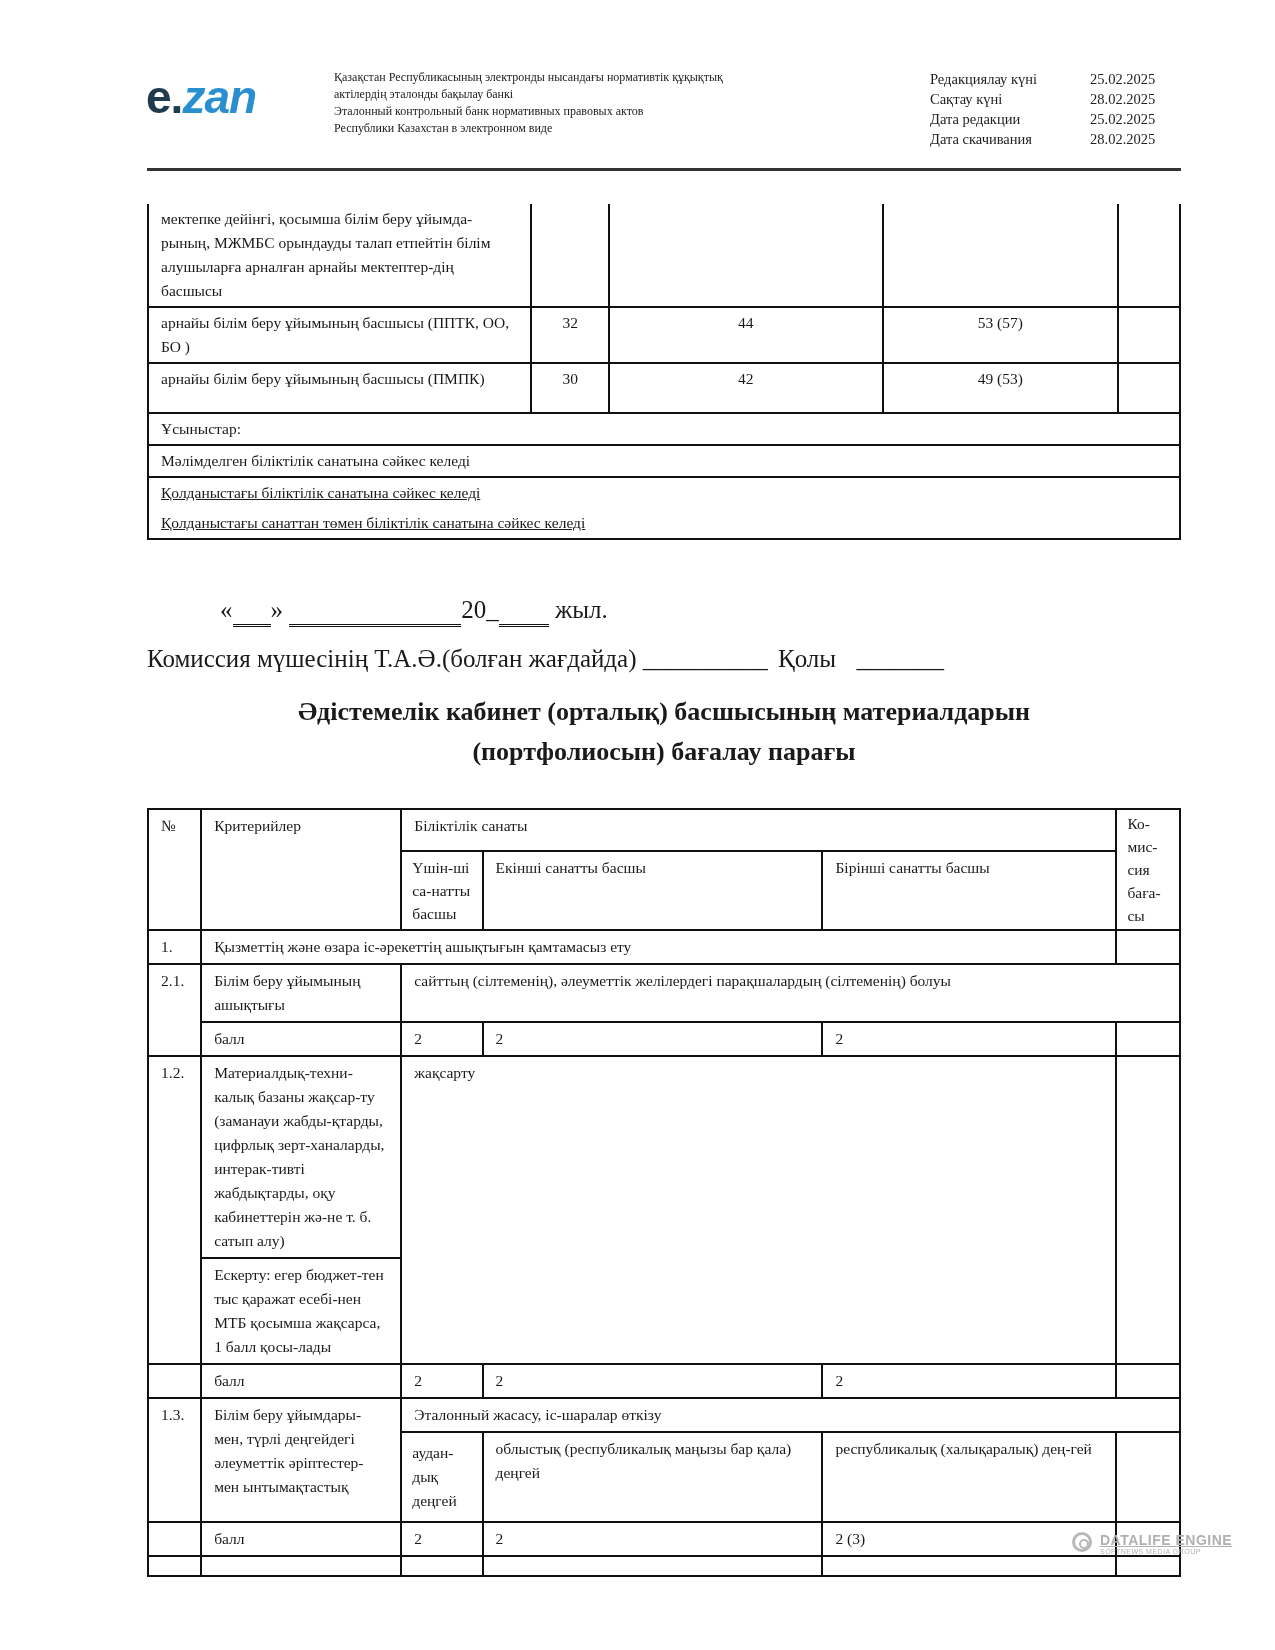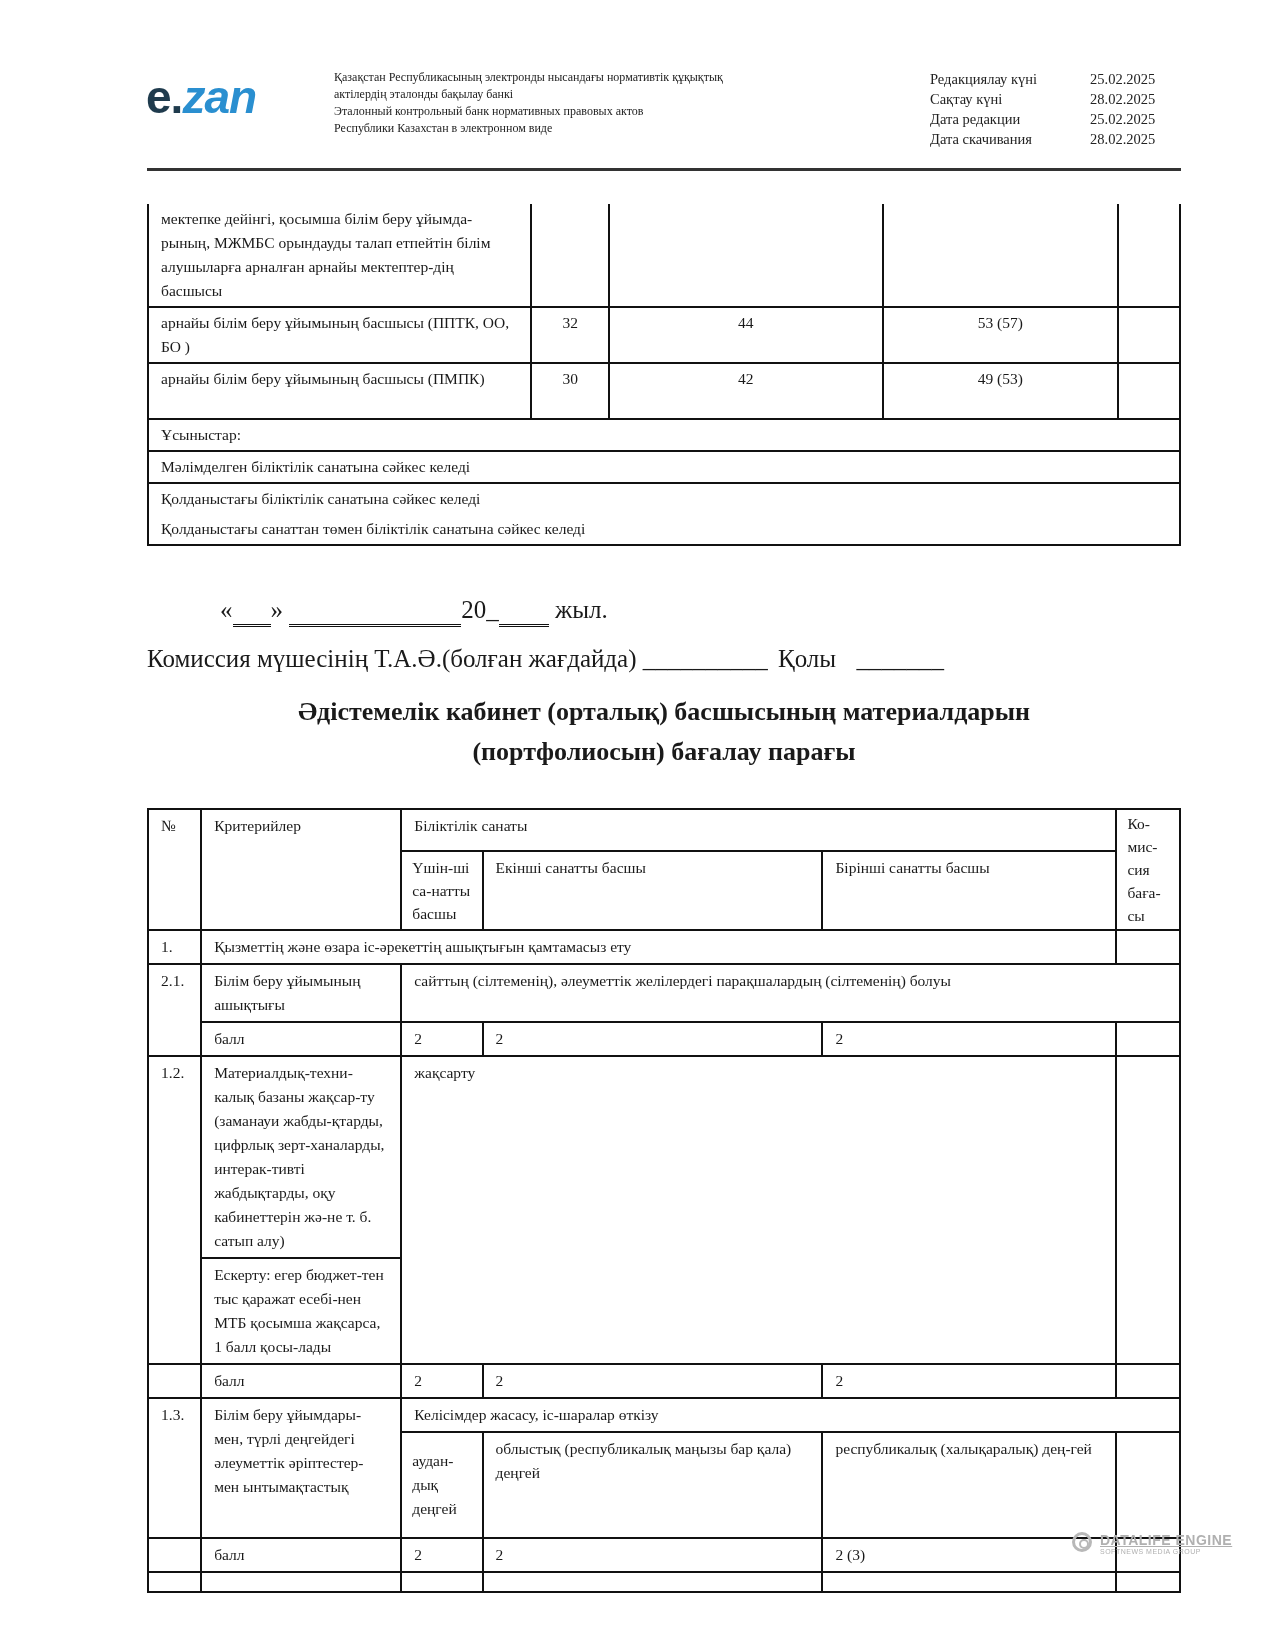--- a/index.html
+++ b/index.html
@@ -20,21 +20,21 @@
 
   
   table { border-collapse:collapse; position:absolute; font-size:15.5px; line-height:24px; }
   td { border:2px solid #111; vertical-align:top; padding:3px 12px; }
   .c { text-align:center; }
 
   
   #t1 { left:147px; top:204px; width:1034px; }
   #t1 .first td { border-top:none; }
   #t1 td.nb { border-bottom:none; }
-  #t1 td.lastrow { border-top:none; }
+  #t1 td.lastrow { border-top:none;text-decoration:underline; }
 
   
   .sig-date { position:absolute; left:220px; top:596px; font-size:25px; }
   .sig-date u { text-decoration:none; border-bottom:3px double #111; display:inline-block; }
   .sig-line { position:absolute; left:147px; top:645px; font-size:25px; }
   .title { position:absolute; left:147px; width:1034px; text-align:center; font-size:26px; font-weight:bold; }
   .t-a { top:697px; } .t-b { top:737px; }
 
   
   #t2 { left:147px; top:808px; width:1034px; }
@@ -95,21 +95,21 @@
     <td class="c"></td>
     <td></td>
   </tr>
   <tr style="height:55px">
     <td>арнайы білім беру ұйымының басшысы (ППТК, ОО, БО )</td>
     <td class="c">32</td>
     <td class="c">44</td>
     <td class="c">53 (57)</td>
     <td></td>
   </tr>
-  <tr style="height:56px">
+  <tr style="height:50px">
     <td>арнайы білім беру ұйымының басшысы (ПМПК)</td>
     <td class="c">30</td>
     <td class="c">42</td>
     <td class="c">49 (53)</td>
     <td></td>
   </tr>
   <tr>
     <td colspan="5">Ұсыныстар:</td>
   </tr>
   <tr>
@@ -194,24 +194,24 @@
     <td>балл</td>
     <td>2</td>
     <td>2</td>
     <td>2</td>
     <td></td>
   </tr>
 
   <tr>
     <td rowspan="2">1.3.</td>
     <td rowspan="2">Білім беру ұйымдары-мен, түрлі деңгейдегі әлеуметтік әріптестер-мен ынтымақтастық</td>
-    <td colspan="4">Келісімдер жасасу, іс-шаралар өткізу</td>
-  </tr>
-  <tr>
-    <td style="padding:16px 10px">аудан-дық деңгей</td>
+    <td colspan="4">Эталонный жасасу, іс-шаралар өткізу</td>
+  </tr>
+  <tr>
+    <td style="padding:8px 10px">аудан-дық деңгей</td>
     <td>облыстық (республикалық маңызы бар қала) деңгей</td>
     <td>республикалық (халықаралық) дең-гей</td>
     <td></td>
   </tr>
   <tr>
     <td></td>
     <td>балл</td>
     <td>2</td>
     <td>2</td>
     <td>2 (3)</td>

